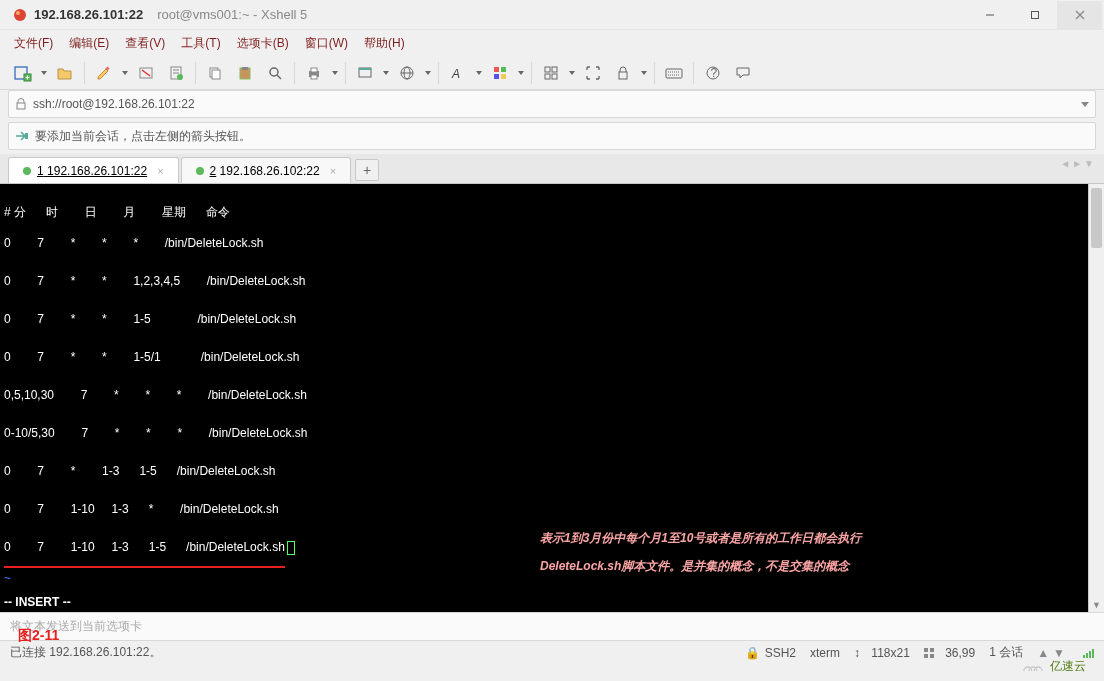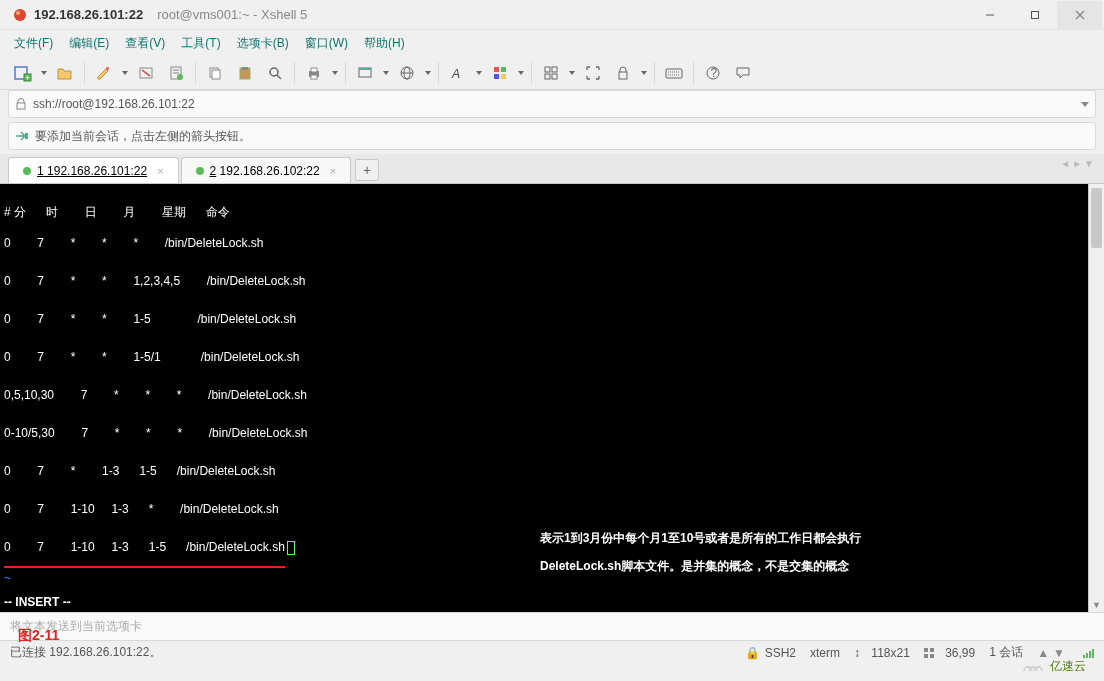--- a/index.html
+++ b/index.html
@@ -5,21 +5,21 @@
 * { margin: 0; padding: 0; box-sizing: border-box; font-family: "Microsoft YaHei", "SimSun", Arial, sans-serif; font-size: 12px; }
 body { width: 1104px; height: 681px; background: #f0f0f0; overflow: hidden; position: relative; }
 .titlebar { height: 30px; background: #f0f0f0; display: flex; align-items: center; padding: 0 2px; border-bottom: 1px solid #e5e5e5; }
 .titlebar .app-icon { width:16px; height:16px; margin: 0 6px 0 10px; }
 .titlebar .session-title { font-weight: bold; color: #333; margin-right: 14px; font-size: 13px; }
 .titlebar .app-title { color: #888; font-size: 13px; }
 .titlebar .win-controls { margin-left: auto; display: flex; }
 .win-btn { width: 45px; height: 28px; display: flex; align-items: center; justify-content: center; color: #555; }
 .win-btn.close { background: #e5e5e5; color:#888; }
 .win-btn svg { width:10px; height:10px; }
-.menubar { height: 26px; display: flex; align-items: center; padding: 0 14px; gap: 16px; color: #0f766e; }
+.menubar { height: 26px; display: flex; align-items: center; padding: 0 14px; gap: 16px; color: #7f1d1d; }
 .menu-item { cursor: default; font-size: 12px; }
 .toolbar { height: 34px; display: flex; align-items: center; padding: 0 10px; gap: 4px; border-bottom: 1px solid #d8d8d8; }
 .tb-btn { width: 26px; height: 26px; display:flex; align-items:center; justify-content:center; border-radius:2px; color:#444; }
 .tb-sep { width:1px; height:22px; background:#d8d8d8; margin:0 2px; }
 .tb-dd { width:8px; display:flex; align-items:center; justify-content:center; }
 .tb-dd svg { width:6px; height:4px; }
 .addressbar { height: 28px; border:1px solid #d8d8d8; margin: 0 8px 4px 8px; background:#fafafa; display:flex; align-items:center; padding:0 6px; color:#555; border-radius:2px; }
 .addressbar .lock-icon { margin-right:6px; }
 .addressbar .dd-right { margin-left:auto; }
 .infobar { height: 28px; border:1px solid #d8d8d8; margin: 0 8px 4px 8px; background:#fafafa; display:flex; align-items:center; padding:0 6px; color:#555; border-radius:2px; }
@@ -35,21 +35,21 @@
 .tabnav { position:absolute; right:10px; top:4px; display:flex; gap:2px; color:#bbb; align-items:center; }
 .tabnav span { font-size:10px; }
 .terminal-wrap { position:relative; background:#000; height: 428px; display:flex; }
 .terminal { flex:1; color:#fff; font-family:"Consolas","Courier New",monospace; font-size:13px; padding:16px 4px; line-height:1; white-space:pre; overflow:hidden; position:relative; }
 .terminal .row { line-height: 38px; height: 38px; }
 .terminal .row.hdr { height:24px; line-height:24px; }
 .terminal .tilde { color:#4a7dff; }
 .terminal .mode { font-weight:bold; }
 .cursor-box { display:inline-block; width:8px; height:14px; border:1px solid #5bff5b; vertical-align:middle; margin-left:2px; }
 .red-underline { border-bottom:2px solid #e92020; display:inline-block; }
-.annot { position:absolute; color:#ffffff; font-weight:bold; font-size:14px; line-height:28px; }
+.annot { position:absolute; color:#fca5a5; font-weight:bold; font-size:14px; line-height:28px;font-style:italic; }
 .vscroll { width:16px; background:#f0f0f0; border-left:1px solid #c8c8c8; position:relative; }
 .vscroll .thumb { position:absolute; top:4px; left:2px; right:2px; height:60px; background:#c8c8c8; border-radius:2px; }
 .vscroll .arrow { position:absolute; left:0; right:0; height:14px; display:flex; align-items:center; justify-content:center; color:#888; font-size:9px; }
 .vscroll .arrow.up { top:0; }
 .vscroll .arrow.down { bottom:0; }
 .promptbar { height:28px; border-top:1px solid #d8d8d8; display:flex; align-items:center; padding:12px 10px; color:#aaa; background:#fafafa; }
 .fig-label { position:absolute; left:18px; bottom:36px; color:#e92020; font-weight:bold; font-size:14px; z-index:5; }
 .statusbar { height:24px; background:#f0f0f0; border-top:1px solid #d8d8d8; display:flex; align-items:center; padding:0 10px; color:#555; gap:14px; }
 .statusbar .seg { display:flex; align-items:center; gap:4px; }
 .statusbar .spacer { flex:1; }

